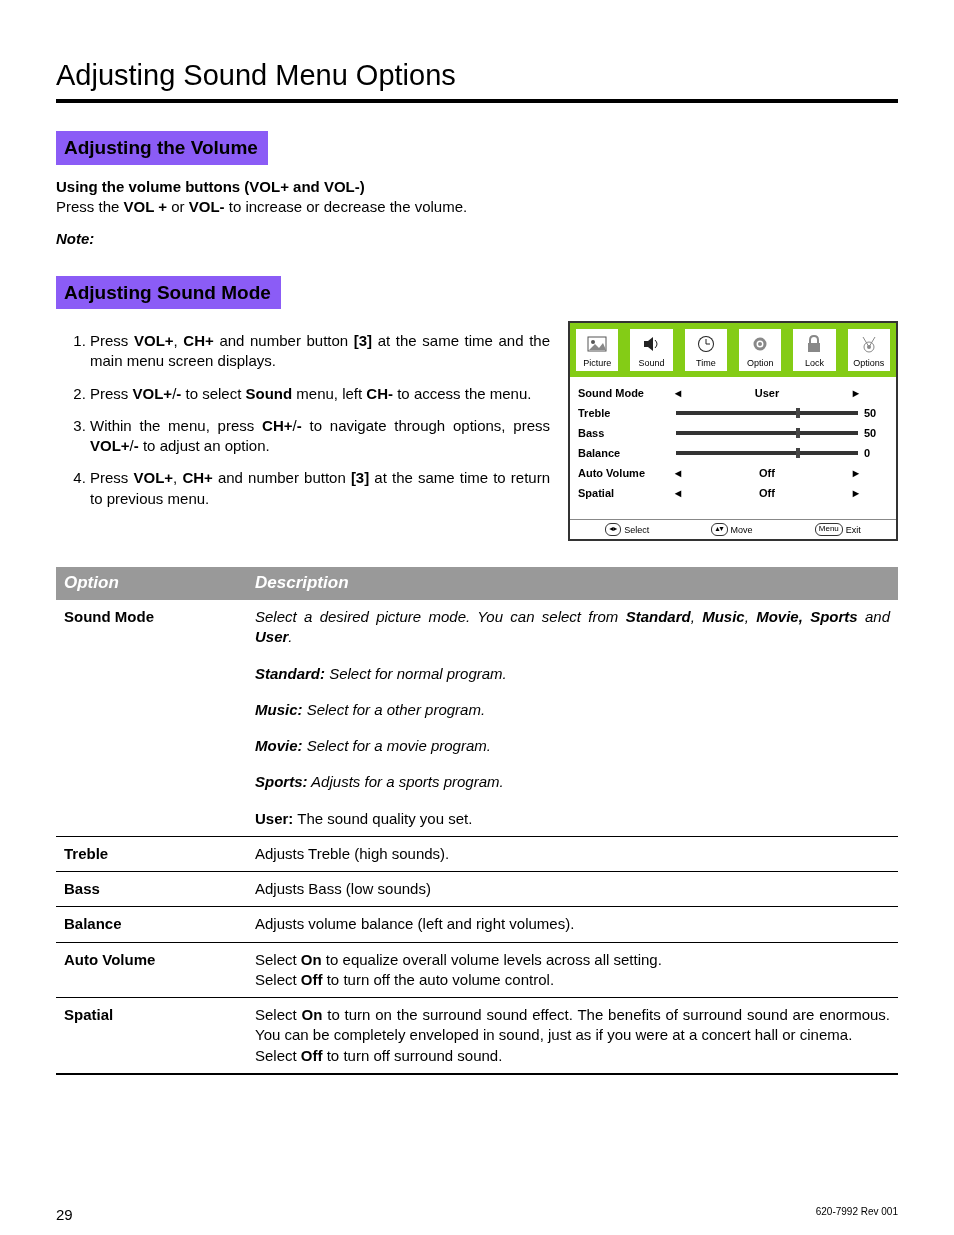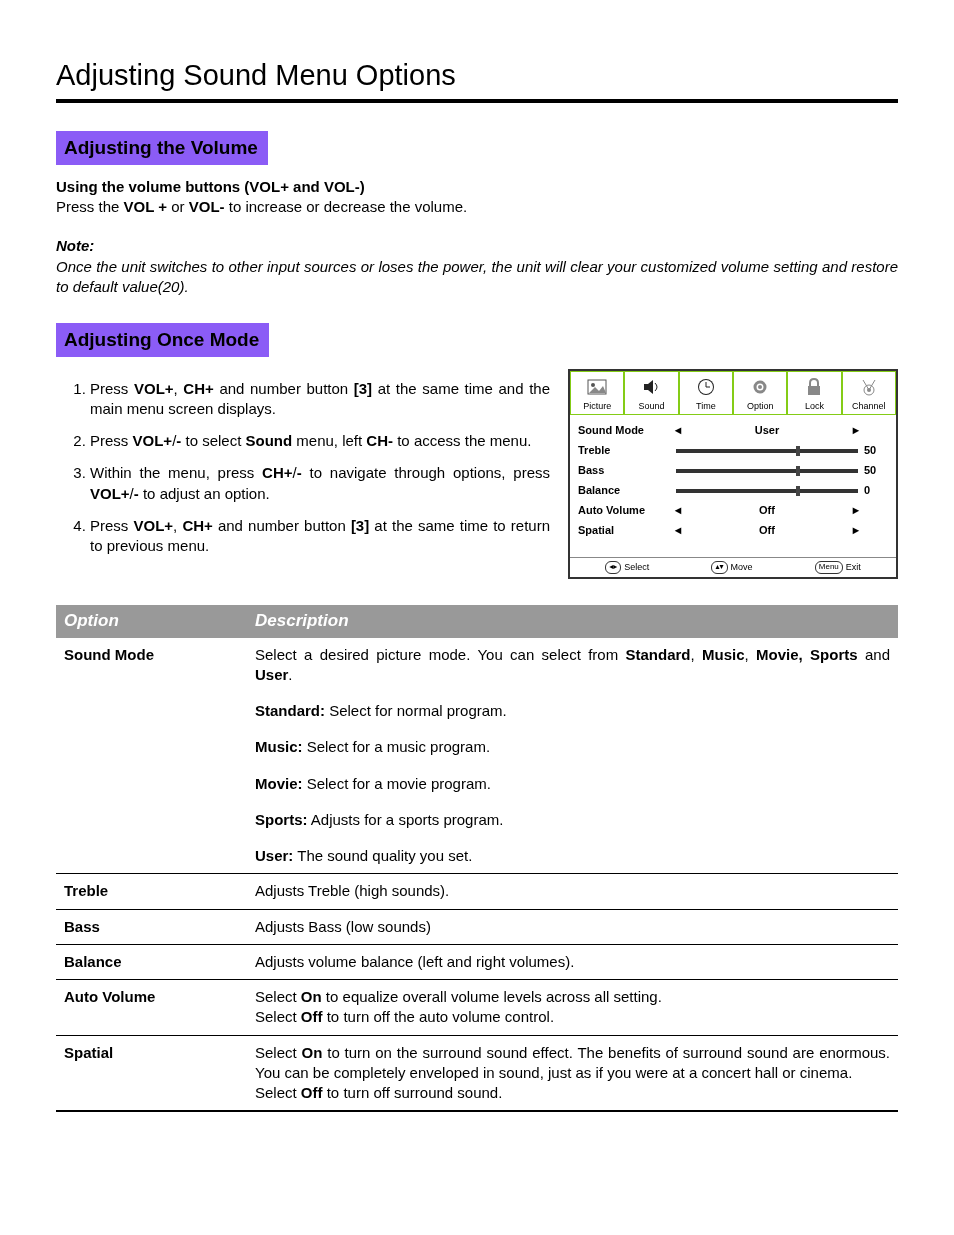--- a/index.html
+++ b/index.html
@@ -24,21 +24,21 @@
   .section-heading {
     display: inline-block;
     background: #8b5cf6;
     font-size: 19px;
     font-weight: bold;
     padding: 4px 10px 4px 8px;
     margin: 0 0 12px 0;
   }
   .bold { font-weight: bold; }
   .italic { font-style: italic; }
-  .note-block { margin: 19px 0 26px 0; text-align: justify; }
+  .note-block { margin: 12px 0 26px 0; text-align: justify; }
   .two-col {
     display: flex;
     gap: 18px;
     margin-bottom: 26px;
   }
   .two-col .left { flex: 1; }
   .two-col .right { width: 330px; }
   ol.steps {
     margin: 10px 0 0 0;
     padding-left: 34px;
@@ -46,21 +46,21 @@
   ol.steps li { margin-bottom: 12px; text-align: justify; }
   
   .menu-box {
     border: 2px solid #333;
     background: #fff;
     font-size: 11px;
   }
   .tab-row { display: flex; }
   .tab {
     flex: 1;
-    border: 1px solid #84cc16;
+    border: 6px solid #84cc16;
     padding: 2px 0;
     text-align: center;
   }
   .tab-icon {
     height: 26px;
     display: flex;
     align-items: center;
     justify-content: center;
   }
   .tab.active { background: #fff; }
@@ -114,21 +114,21 @@
     padding: 5px 8px;
   }
   .opt-header td.col-opt { width: 175px; }
   .opt-row td {
     border-bottom: 1px solid #000;
     padding: 7px 8px;
     vertical-align: top;
   }
   .opt-row td.name { font-weight: bold; }
   .opt-row td.desc { text-align: justify; }
-  .desc-para { margin-bottom: 16px; }
+  .desc-para { margin-bottom: 16px; font-style: italic; }
   .no-bottom td { border-bottom: 2px solid #000; }
   .footer {
     margin-top: 130px;
     display: flex;
     justify-content: space-between;
     font-size: 13px;
   }
   .footer .p { font-size: 15px; }
   .footer .rev { font-size: 10px; }
   svg { display: block; }
@@ -144,25 +144,24 @@
 
 <div class="section-heading">Adjusting the Volume</div>
 
 <div class="bold">Using the volume buttons (VOL+ and VOL-)</div>
 <div>
   <span>Press the </span><span class="bold">VOL +</span><span> or </span><span class="bold">VOL-</span><span> to increase or decrease the volume.</span>
 </div>
 
 <div class="note-block">
   <div class="bold italic">Note:</div>
-  <div class="italic">Once the unit switches to other input sources or loses the power, the unit will clear your customized volume setting and restore to default value(20).</div>
 </div>
 
 
-<div class="section-heading">Adjusting Once Mode</div>
+<div class="section-heading">Adjusting Sound Mode</div>
 
 <div class="two-col">
   <div class="left">
     <ol class="steps">
       <li><span>Press </span><span class="bold">VOL+</span><span>, </span><span class="bold">CH+</span><span> and number button </span><span class="bold">[3]</span><span> at the same time and the main menu screen displays.</span></li>
       <li><span>Press </span><span class="bold">VOL+</span><span>/</span><span class="bold">-</span><span> to select </span><span class="bold">Sound</span><span> menu, left </span><span class="bold">CH-</span><span> to access the menu.</span></li>
       <li><span>Within the menu, press </span><span class="bold">CH+</span><span>/</span><span class="bold">-</span><span>  to navigate through options, press </span><span class="bold">VOL+</span><span>/</span><span class="bold">-</span><span> to adjust an option.</span></li>
       <li><span>Press </span><span class="bold">VOL+</span><span>, </span><span class="bold">CH+</span><span> and number button </span><span class="bold">[3]</span><span> at the same time to return to previous menu.</span></li>
     </ol>
   </div>
@@ -219,21 +218,21 @@
           </div>
         <div class="tab">
             <div class="tab-icon">
               <svg width="20" height="18">
                 <circle cx="10" cy="12" r="5" fill="none" stroke="#888"></circle>
                 <circle cx="10" cy="12" r="2" fill="#888"></circle>
                 <line x1="10" y1="12" x2="4" y2="2" stroke="#888"></line>
                 <line x1="10" y1="12" x2="16" y2="2" stroke="#888"></line>
               </svg>
             </div>
-            <div class="tab-label">Channel</div>
+            <div class="tab-label">Options</div>
           </div>
       </div>
       <div class="menu-body">
         <div class="menu-row">
             <span class="label">Sound Mode</span>
             <span class="arrow">◄</span>
             <span class="value">User</span>
             <span class="arrow">►</span>
             <span class="num"></span>
           </div>
@@ -297,21 +296,21 @@
   <tbody>
       <tr class="opt-header">
     <td class="col-opt">Option</td>
     <td>Description</td>
   </tr>
   <tr class="opt-row">
     <td class="name">Sound Mode</td>
     <td class="desc">
       <div class="desc-para"><span>Select a desired picture mode. You can select from </span><span class="bold">Standard</span><span>, </span><span class="bold">Music</span><span>, </span><span class="bold">Movie, Sports</span><span> and </span><span class="bold">User</span><span>.</span></div>
       <div class="desc-para"><span class="bold">Standard:</span><span> Select for normal program.</span></div>
-      <div class="desc-para"><span class="bold">Music:</span><span> Select for a music program.</span></div>
+      <div class="desc-para"><span class="bold">Music:</span><span> Select for a other program.</span></div>
       <div class="desc-para"><span class="bold">Movie:</span><span> Select for a movie program.</span></div>
       <div class="desc-para"><span class="bold">Sports:</span><span> Adjusts for a sports program.</span></div>
       <div><span class="bold">User:</span><span> The sound quality you set.</span></div>
     </td>
   </tr>
   <tr class="opt-row">
         <td class="name">Treble</td>
         <td class="desc">Adjusts Treble (high sounds).</td>
       </tr>
   <tr class="opt-row">

